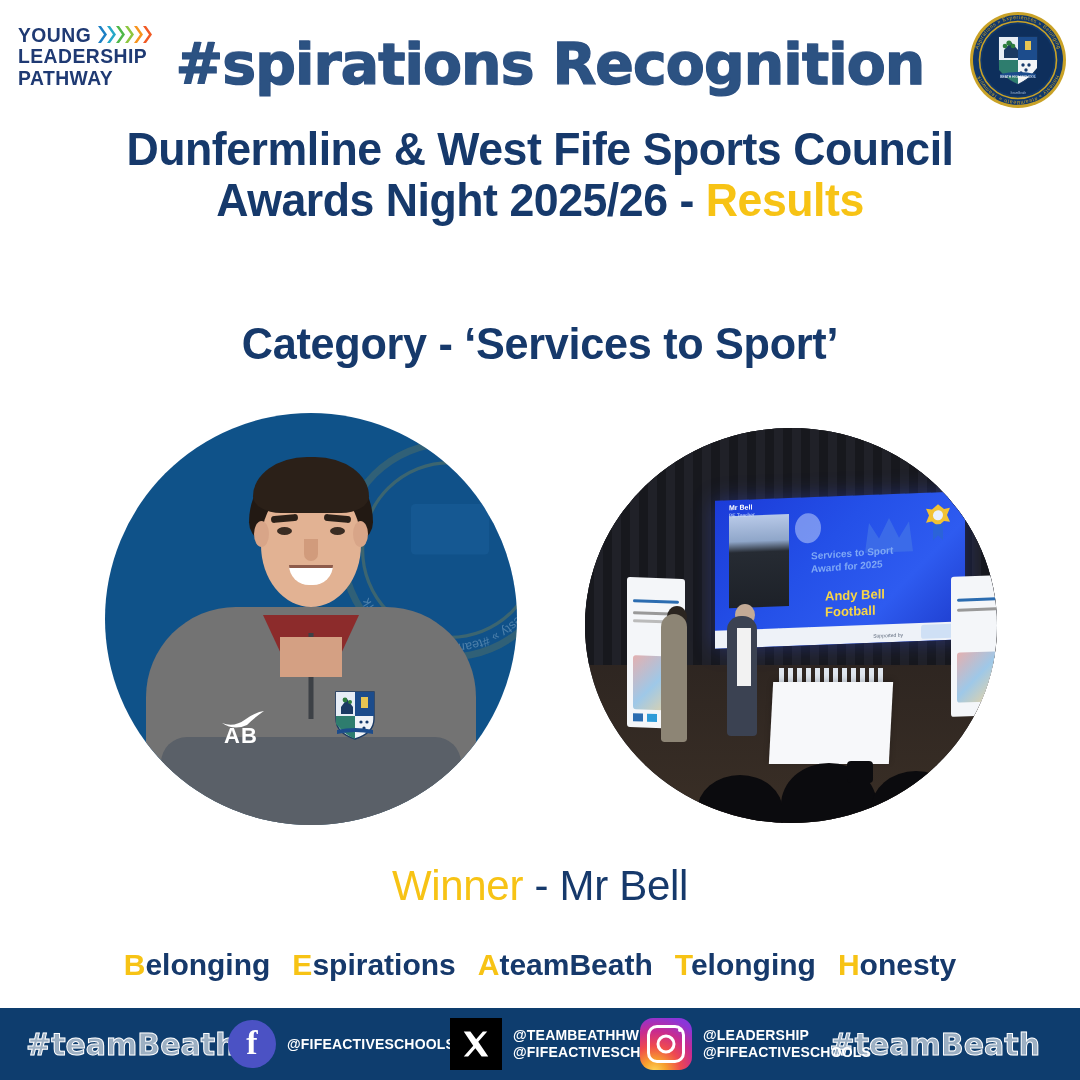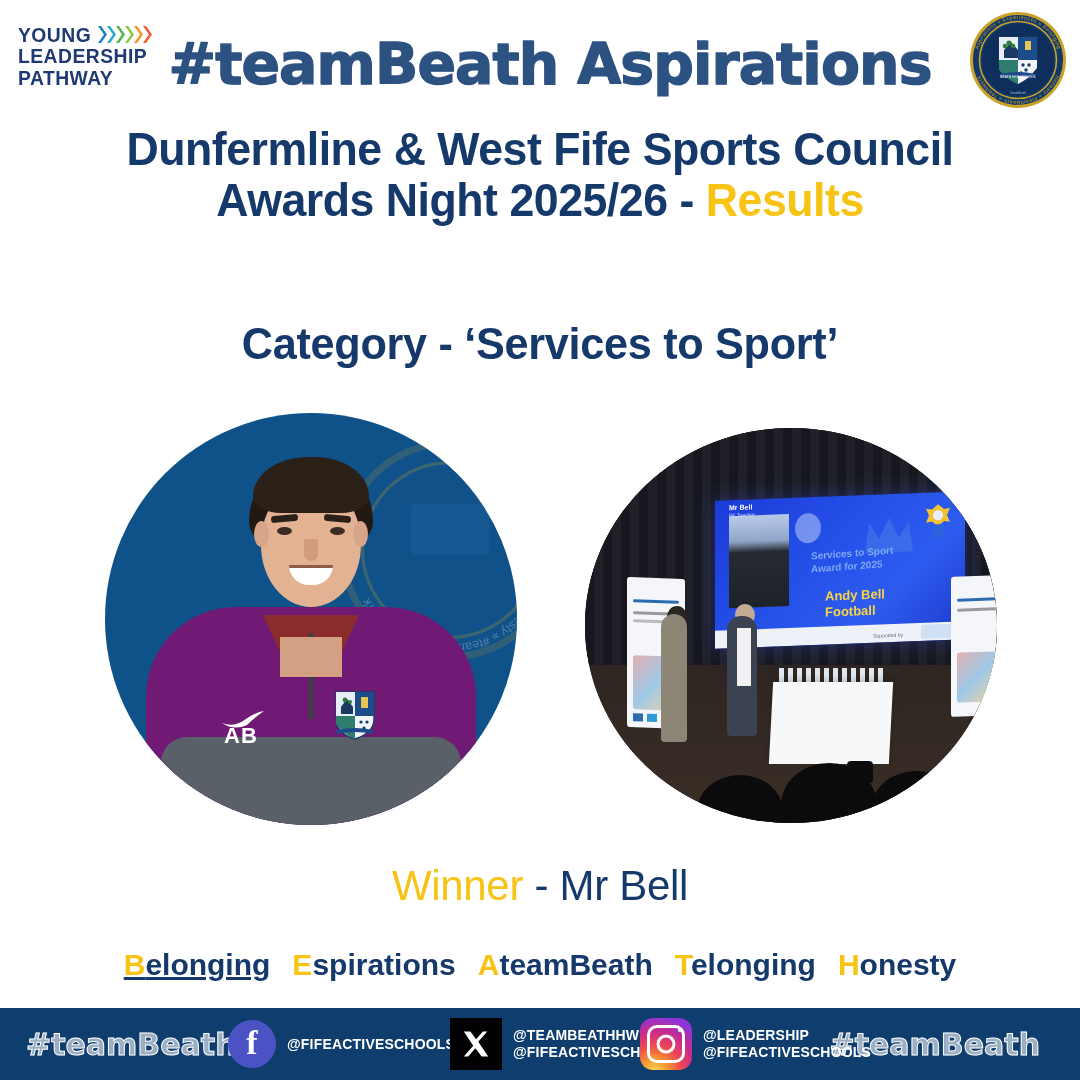--- a/index.html
+++ b/index.html
@@ -87,21 +87,21 @@
   .hair-top{position:absolute;left:4px;top:-2px;width:116px;height:56px;border-radius:58px 58px 30px 30px/42px 42px 18px 18px;background:#2B2018;}
   .ear{position:absolute;top:62px;width:15px;height:26px;border-radius:50%;background:#D8A588;}
   .ear.l{left:5px;} .ear.r{right:5px;}
   .brow{position:absolute;top:56px;width:27px;height:7px;border-radius:4px;background:#2B2018;}
   .brow.l{left:22px;transform:rotate(-5deg);} .brow.r{right:22px;transform:rotate(5deg);}
   .eye{position:absolute;top:68px;width:15px;height:8px;border-radius:50%;background:#3A2C22;}
   .eye.l{left:28px;} .eye.r{right:28px;}
   .nose{position:absolute;left:50%;top:80px;transform:translateX(-50%);width:14px;height:22px;border-radius:0 0 8px 8px;background:#D19B7C;}
   .mouth{position:absolute;left:50%;top:106px;transform:translateX(-50%);width:44px;height:17px;border-radius:0 0 24px 24px;background:#FFFFFF;border-top:3px solid #8E5B4B;}
   .neck{position:absolute;left:50%;top:178px;transform:translateX(-50%);width:62px;height:40px;background:#D4A083;}
-  .torso{position:absolute;left:50%;bottom:-12px;transform:translateX(-50%);width:330px;height:230px;border-radius:90px 90px 0 0;background:#701a75;}
+  .torso{position:absolute;left:50%;bottom:-12px;transform:translateX(-50%);width:330px;height:230px;border-radius:90px 90px 0 0;background:#737373;}
   .torso-lower{position:absolute;left:50%;bottom:-12px;transform:translateX(-50%);width:300px;height:112px;border-radius:26px 26px 0 0;background:#5A6068;}
   .collar{position:absolute;left:50%;top:8px;transform:translateX(-50%);width:96px;height:58px;background:#8C2B2B;clip-path:polygon(50% 0,100% 0,72% 100%,28% 100%,0 0);}
   .zip{position:absolute;left:50%;top:26px;transform:translateX(-50%);width:5px;height:86px;background:#3D4146;}
   .joma{position:absolute;left:74px;bottom:108px;width:46px;height:20px;}
   .initials{position:absolute;left:78px;bottom:88px;color:#fff;font-weight:bold;font-size:22px;letter-spacing:1px;}
   .badge-sm{position:absolute;left:50%;margin-left:22px;bottom:96px;width:44px;height:52px;}
 
   
   .stage{position:absolute;inset:0;background:linear-gradient(180deg,#1b1c21 0%,#17181d 52%,#2c2420 53%,#3a2f26 100%);}
   .curtain{position:absolute;left:0;top:0;width:100%;height:60%;background:
@@ -141,21 +141,21 @@
   .winner{
     position:absolute;left:0;right:0;top:862px;text-align:center;
     font-size:42px;font-weight:normal;color:#16396B;letter-spacing:-.3px;
   }
   .values{
     position:absolute;left:0;right:0;top:948px;text-align:center;
     font-size:30px;font-weight:bold;color:#16396B;
     white-space:nowrap;
   }
   .values .v{margin:0 11px;}
-  .values .v:first-child{margin-left:0;text-decoration:underline;}
+  .values .v:first-child{margin-left:0;}
   .values .v:last-child{margin-right:0;}
 
   
   .footer{
     position:absolute;left:0;bottom:0;width:1080px;height:72px;
     background:#0E3D6E;display:flex;align-items:center;
   }
   .f-sketch{
     font-family:"DejaVu Sans", sans-serif;font-weight:bold;color:#ffffff;
     font-size:30px;letter-spacing:0px;
@@ -220,21 +220,21 @@
           <svg width="9" height="17" viewBox="0 0 9 17">
             <path d="M0 0 L6 8.5 L0 17 L3 17 L9 8.5 L3 0 Z" fill="#F15A24"></path>
           </svg>
         </span>
     </div>
     <div class="ylp-word">LEADERSHIP</div>
     <div class="ylp-word">PATHWAY</div>
   </div>
 
   <div class="hdr-title">
-    <span class="sketch">#teamBeath Aspirations</span>
+    <span class="sketch">#spirations Recognition</span>
   </div>
 
   <div class="crest">
     <svg width="100" height="100" viewBox="0 0 100 100">
       <circle cx="50" cy="50" r="48" fill="#C9A227"></circle>
       <circle cx="50" cy="50" r="45" fill="#11386B"></circle>
       <circle cx="50" cy="50" r="38.5" fill="none" stroke="#C9A227" stroke-width="1.6"></circle>
       <circle cx="50" cy="50" r="36" fill="#0E2F5C"></circle>
       <defs>
         <path id="ringTop" d="M50,50 m-41,0 a41,41 0 1,1 82,0"></path>

